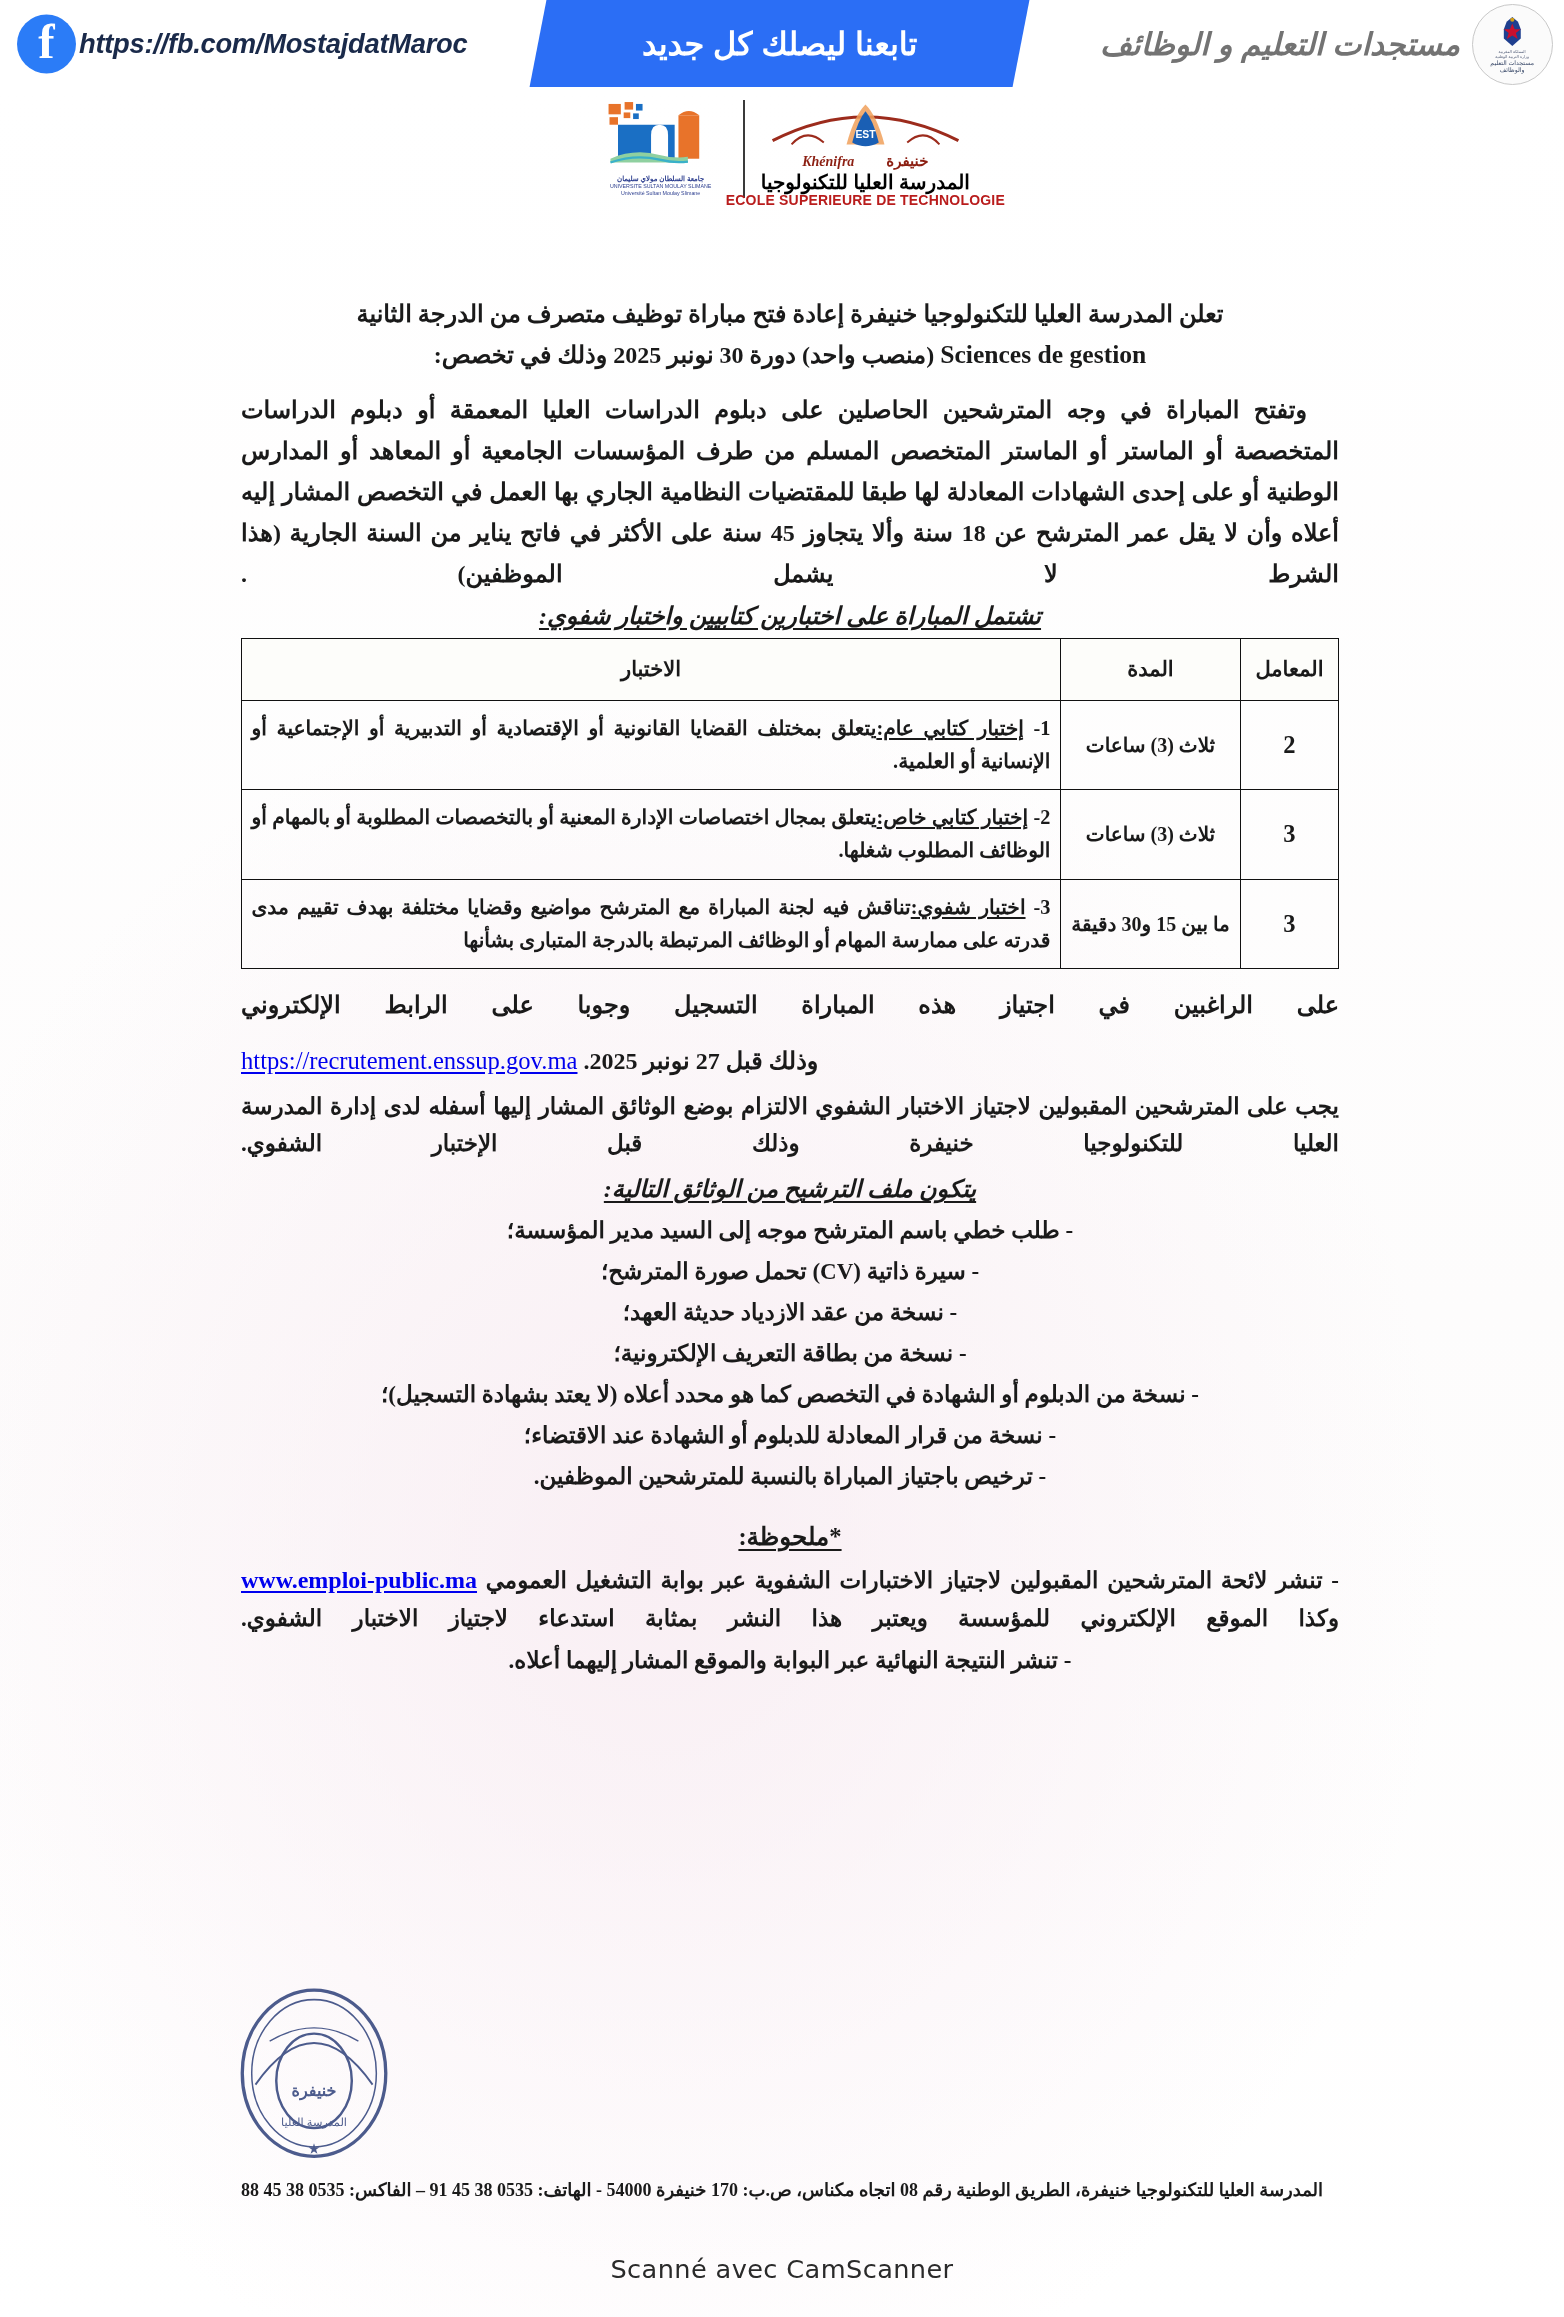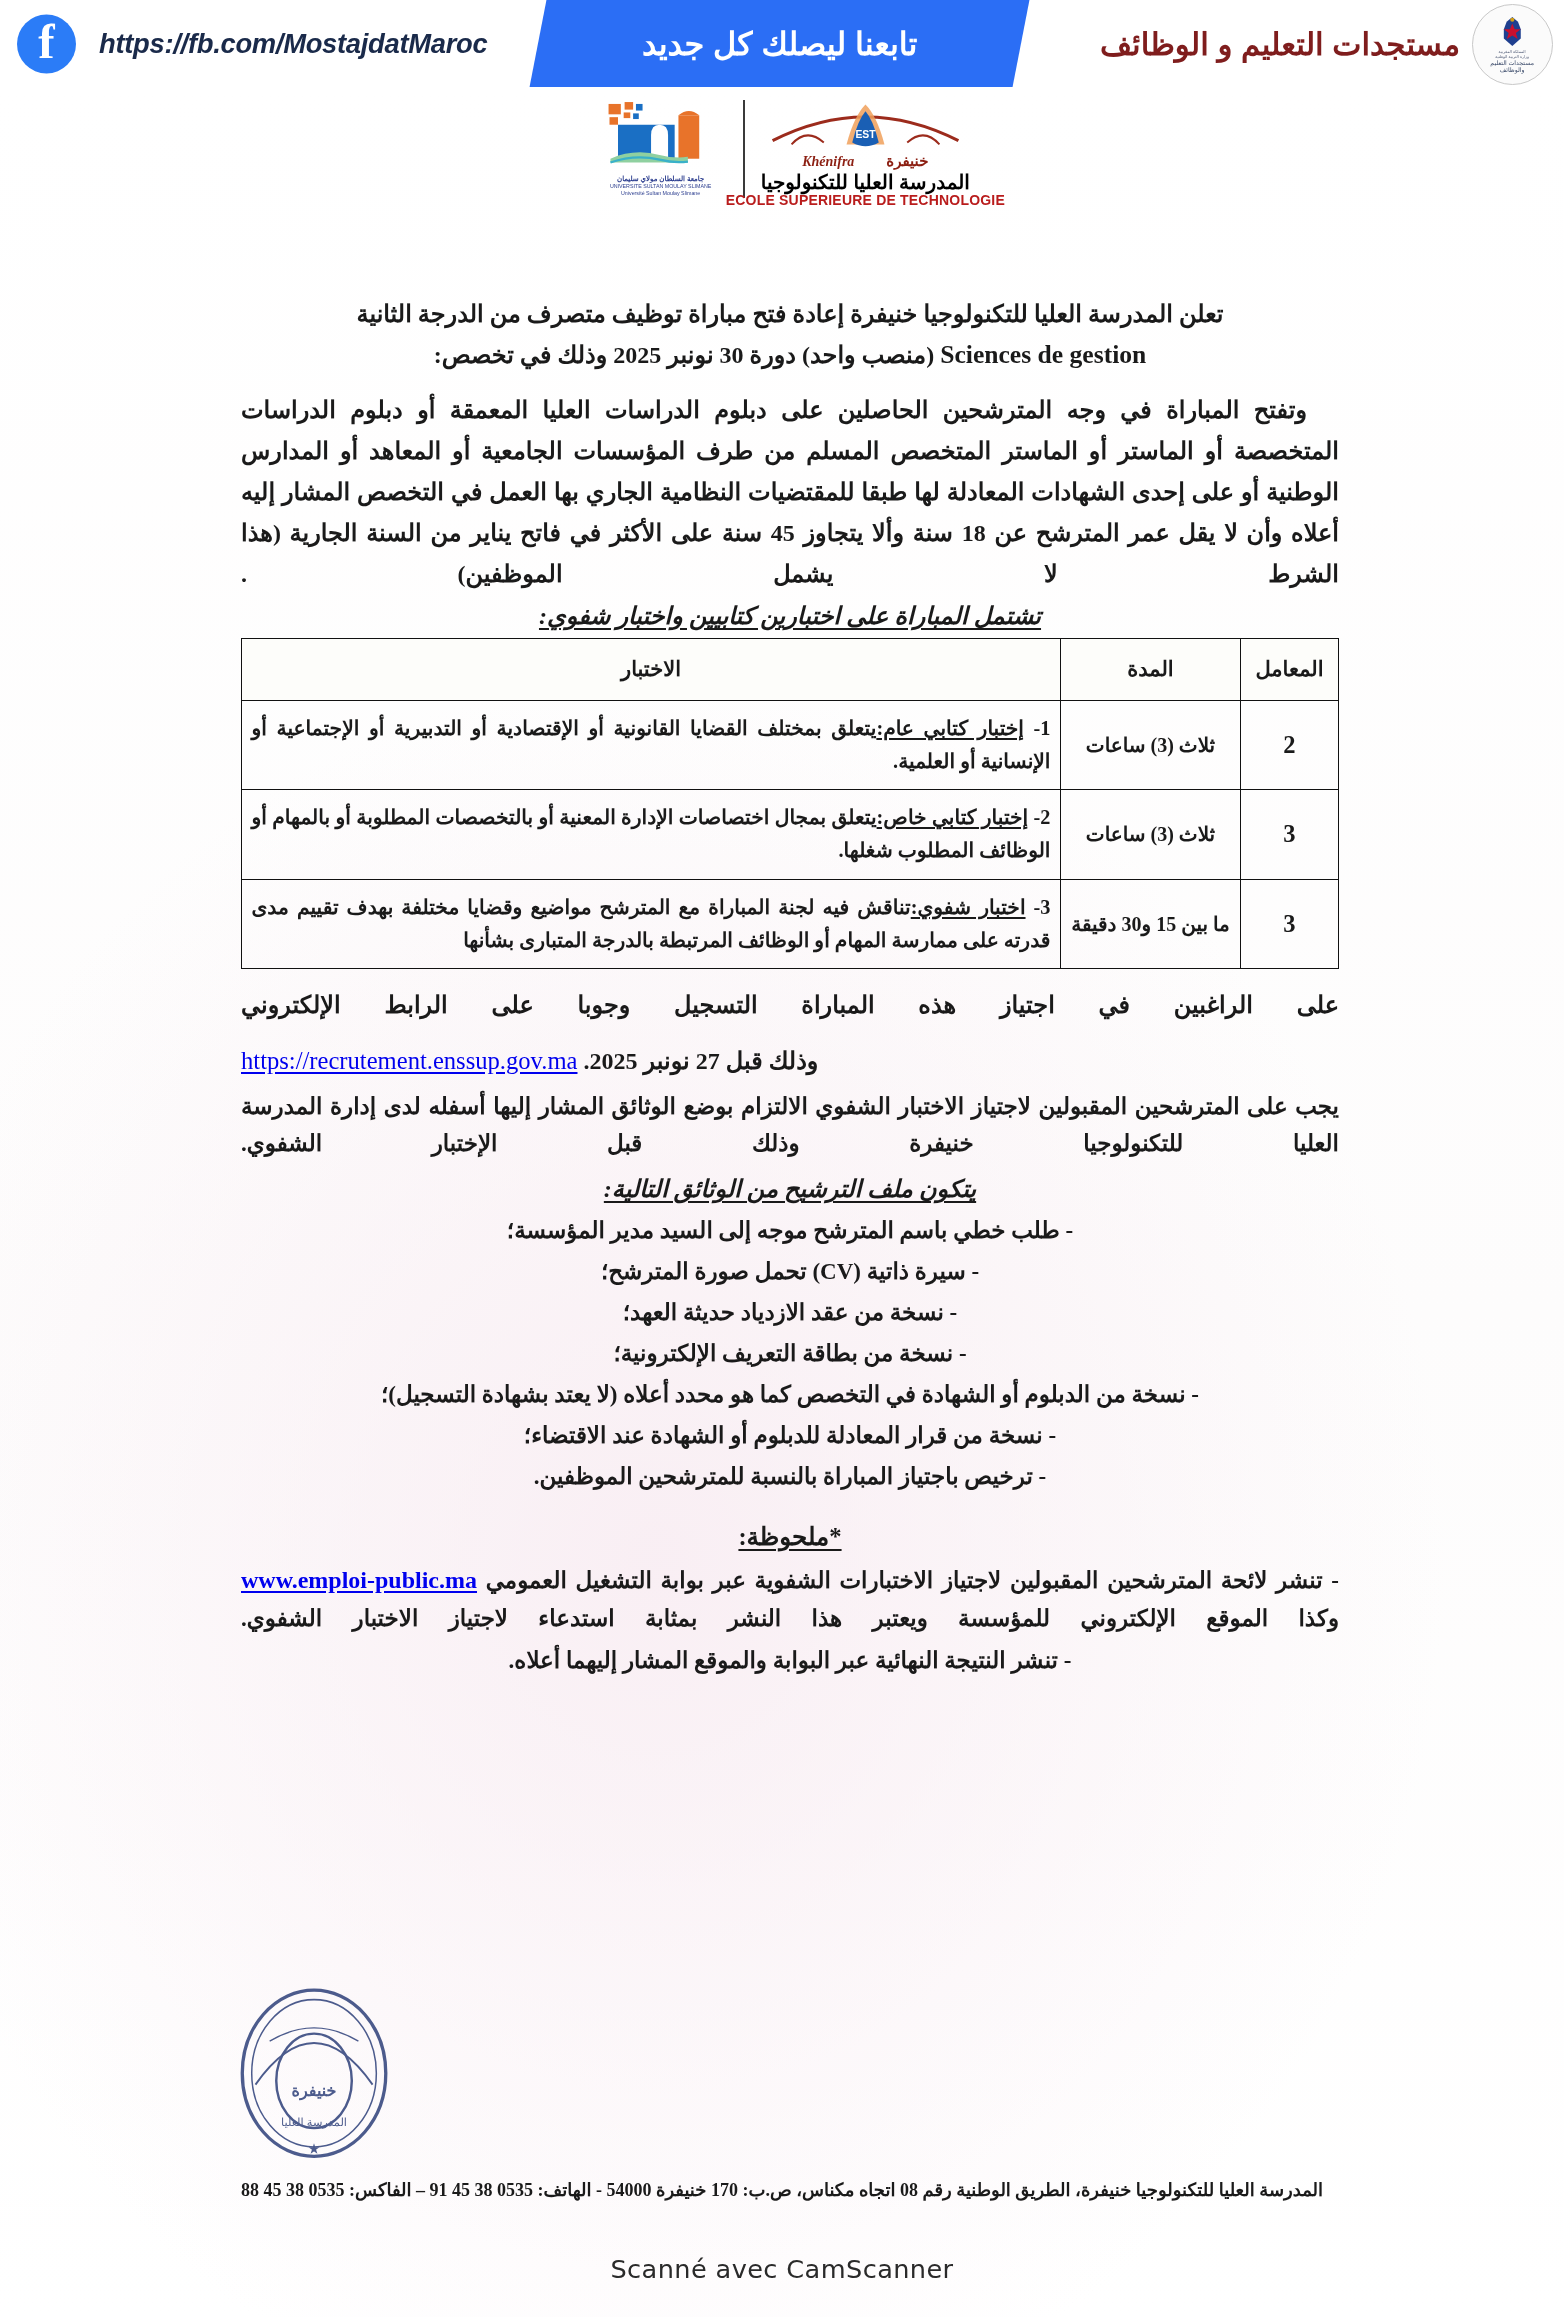--- a/index.html
+++ b/index.html
@@ -22,21 +22,21 @@
     width: 1564px;
     height: 87px;
     background: #ffffff;
     overflow: hidden;
     display: flex;
     align-items: center;
   }
   .fb-left {
     display: flex;
     align-items: center;
-    gap: 23px;
+    gap: 3px;
     padding-right: 0;
     padding-left: 0;
     margin-left: 0;
     position: absolute;
     left: 17px;
     top: 50%;
     transform: translateY(-50%);
     direction: ltr;
   }
   .fb-logo {
@@ -85,25 +85,26 @@
     font-weight: bold;
     font-size: 32px;
     white-space: nowrap;
     direction: rtl;
   }
   .banner-right {
     position: absolute;
     right: 104px;
     top: 50%;
     transform: translateY(-50%);
-    color: #7f1d1d;
+    color: #737373;
     font-family: "Liberation Sans", sans-serif;
     font-weight: bold;
     font-size: 31px;
     white-space: nowrap;
+    font-style: italic;
   }
   .crest {
     position: absolute;
     right: 11.4px;
     top: 3.8px;
     width: 81px;
     height: 81px;
     border-radius: 50%;
     border: 0.9px solid #c8c8c8;
     background: #fbfbfb;

